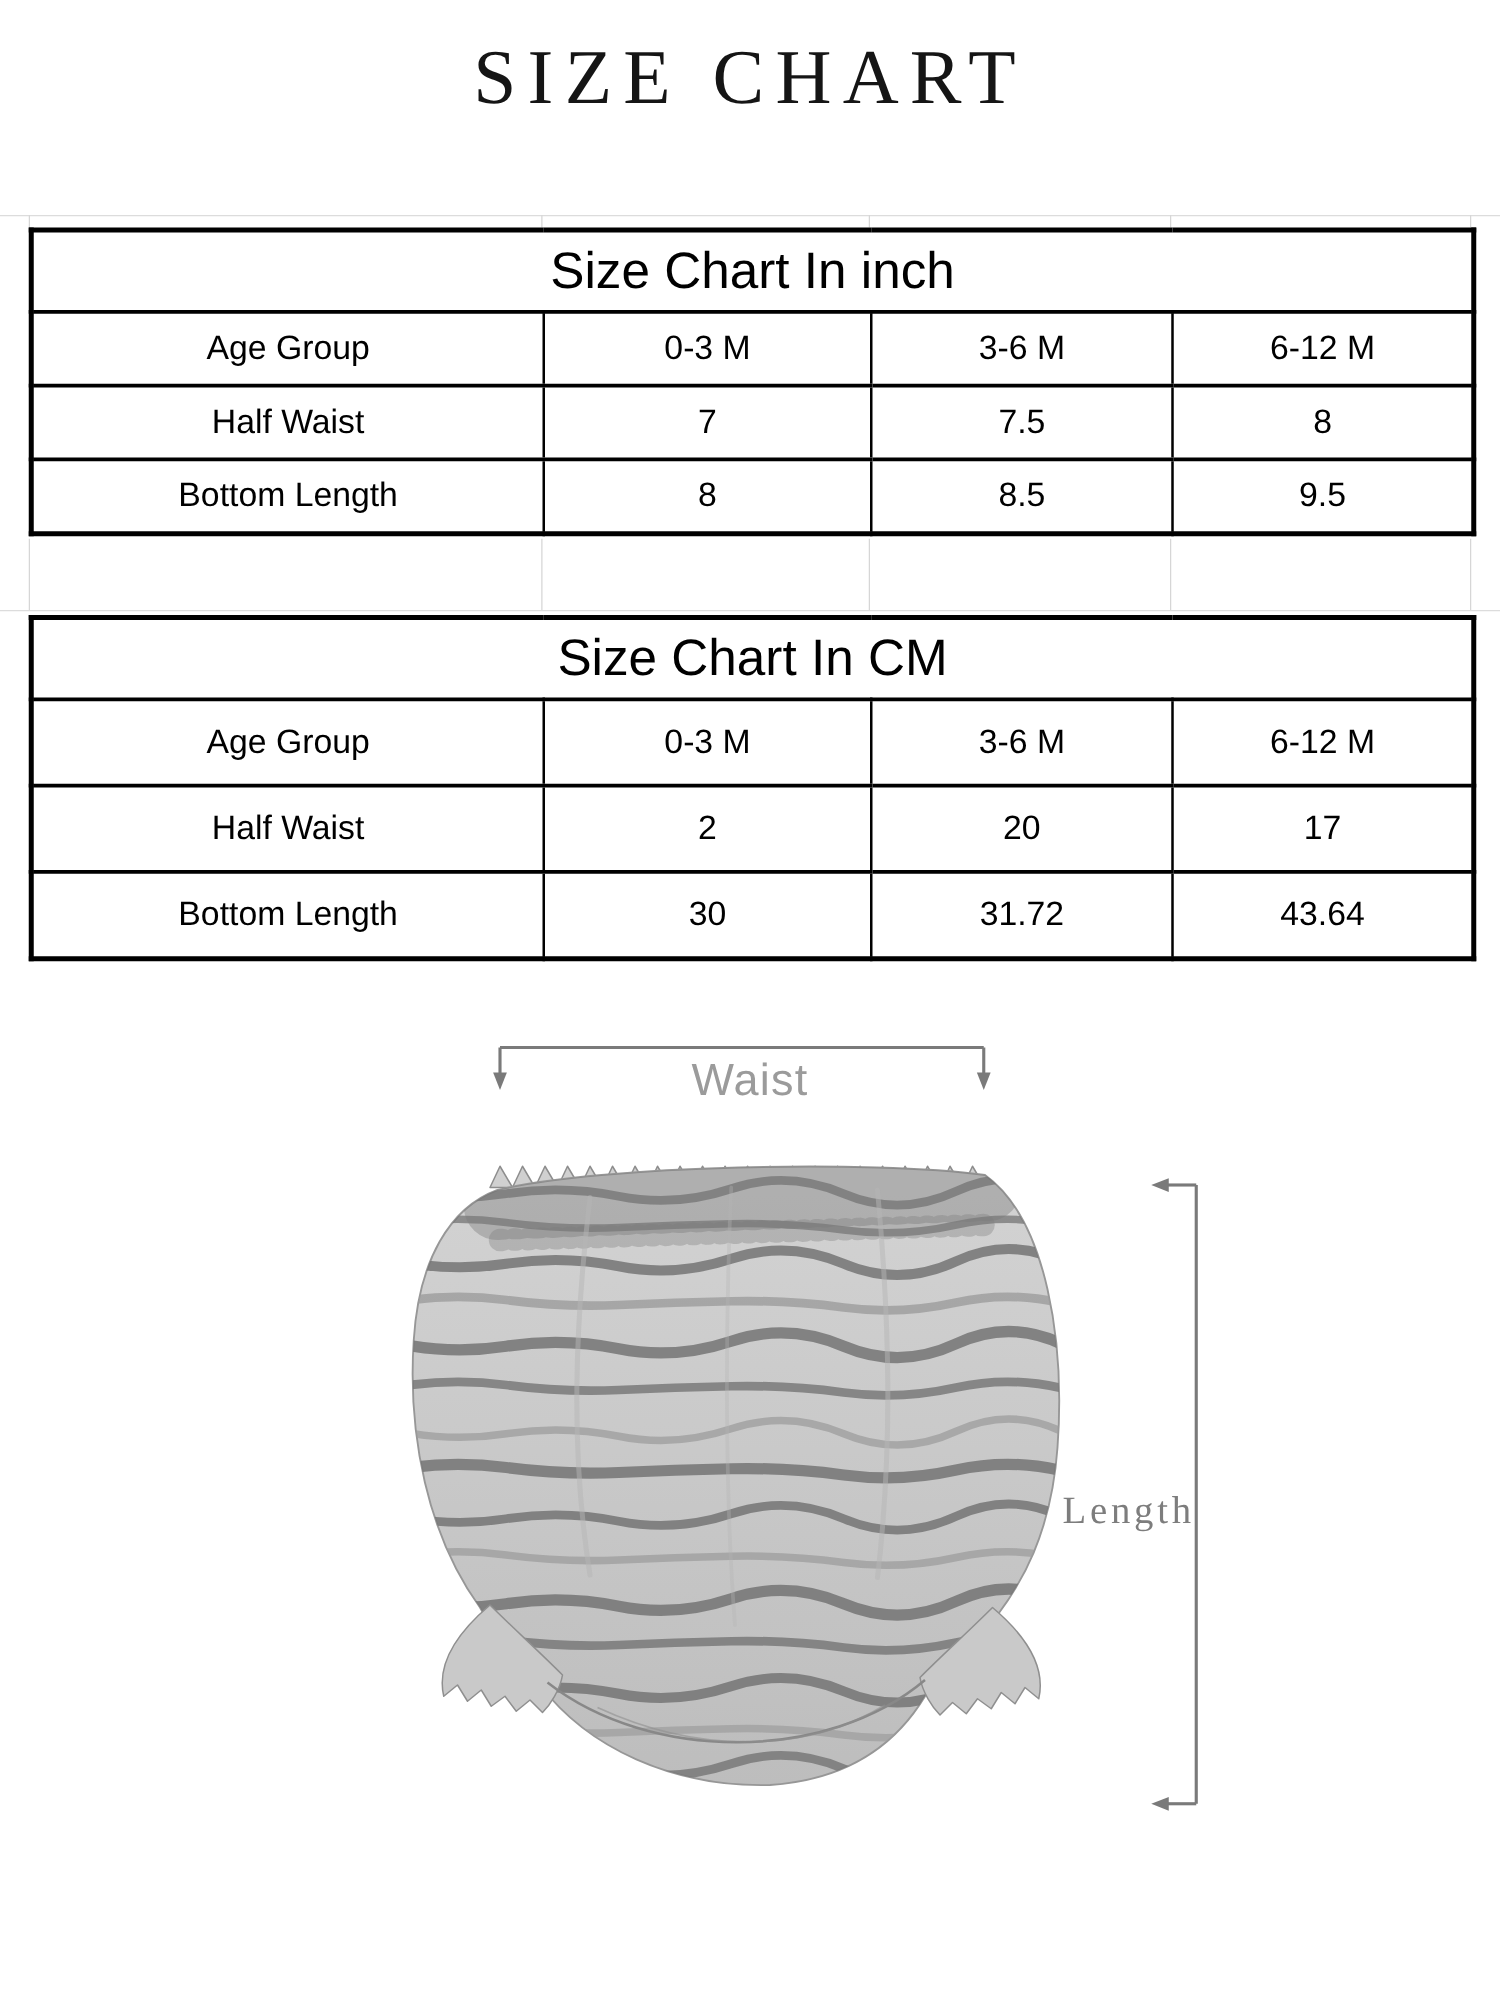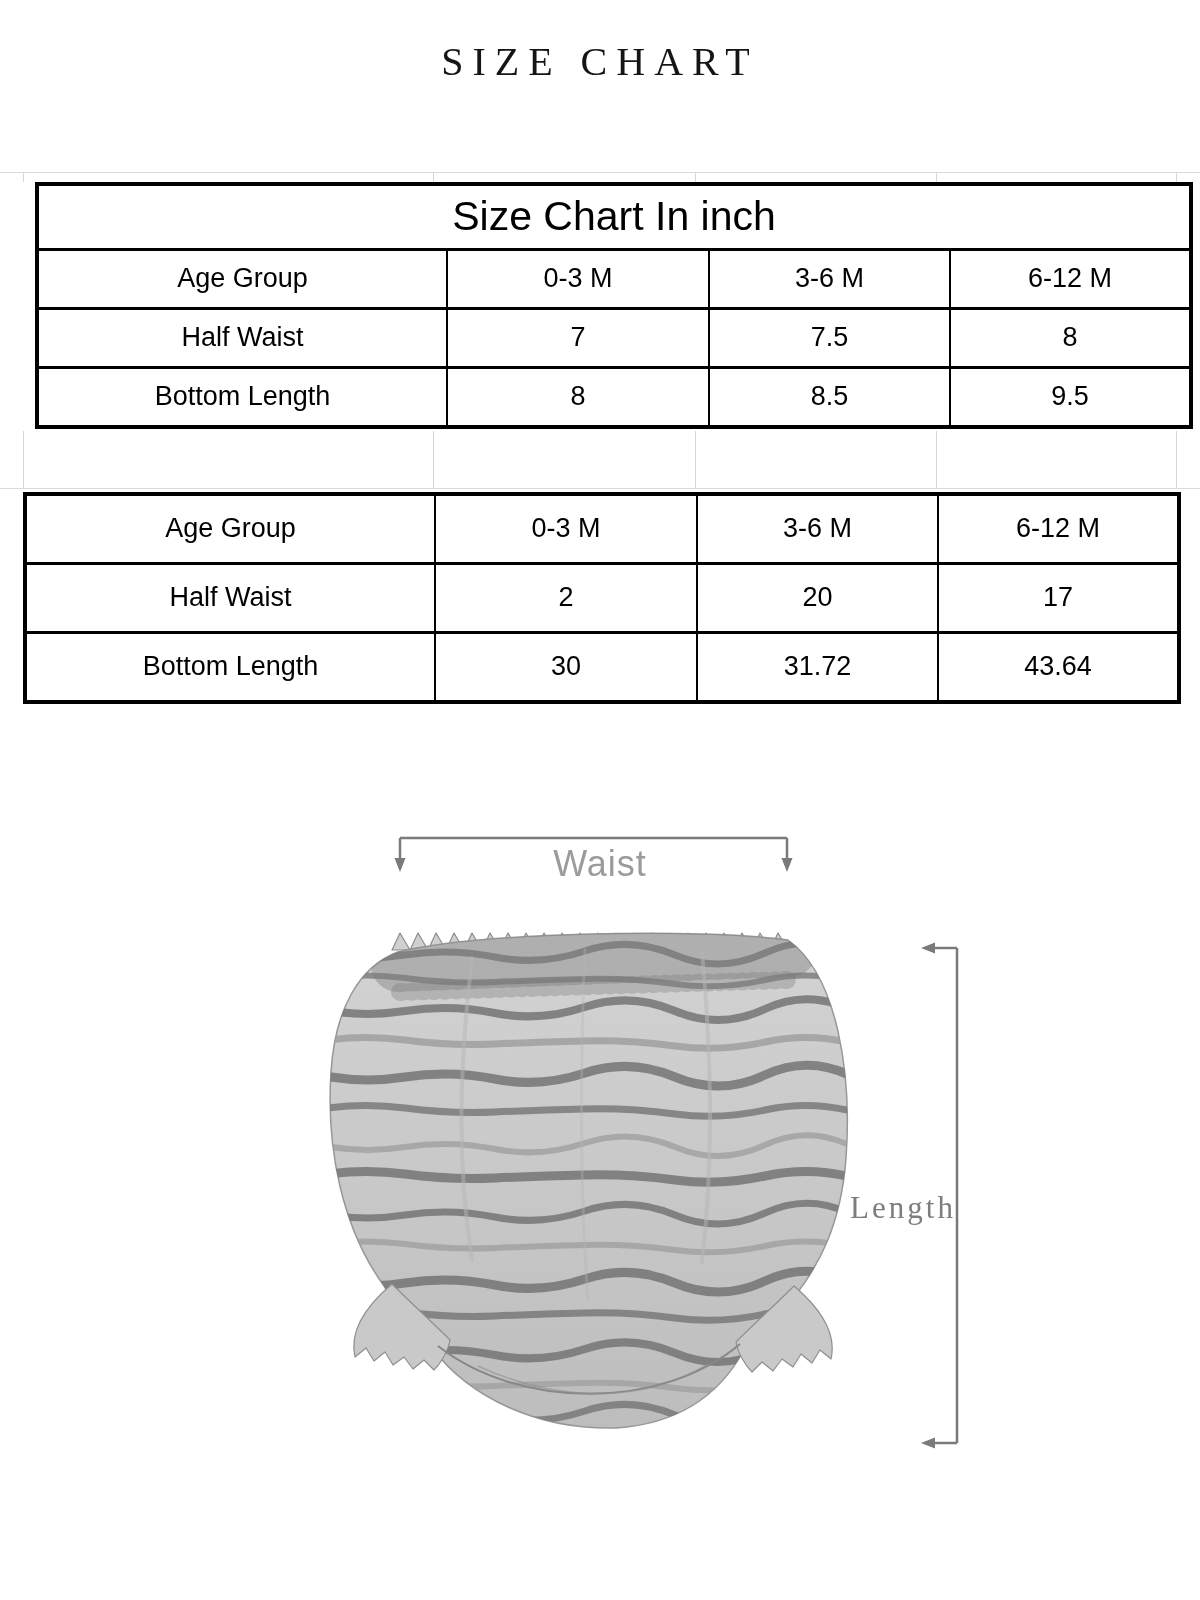--- a/index.html
+++ b/index.html
@@ -5,40 +5,40 @@
   html,body{margin:0;padding:0;}
   body{
     width:1200px;height:1600px;position:relative;overflow:hidden;
     background:#ffffff;
     font-family:"Liberation Sans","DejaVu Sans",sans-serif;
   }
   .page-title{
     position:absolute;top:26px;left:0;width:1200px;
     text-align:center;
     font-family:"Liberation Serif","DejaVu Serif",serif;
-    font-size:40px;line-height:72px;letter-spacing:9px;
+    font-size:62px;line-height:72px;letter-spacing:9px;
     color:#151515;font-weight:400;white-space:nowrap;
   }
   
   .hgrid{position:absolute;left:0;width:1200px;height:1px;background:#dcdcdc;}
   .vstub{position:absolute;width:1px;background:#d6d6d6;}
 
   table.size-table{
     position:absolute;left:23px;width:1154px;
     border-collapse:collapse;table-layout:fixed;
     border:4px solid #000;
   }
   table.size-table td{
     border:2px solid #000;border-top-width:3px;border-bottom-width:3px;
     text-align:center;vertical-align:middle;
     font-size:27px;color:#000;padding:0;line-height:1.1;
     overflow:hidden;white-space:nowrap;
   }
   table.size-table tr.t-title td{font-size:41px;height:62px;}
-  #table-inch{top:182px;margin-left:12px;}
+  #table-inch{top:182px;}
   #table-inch tr.t-data td{height:56px;}
   #table-cm{top:492px;}
   #table-cm tr.t-data td{height:66px;}
 
   .diagram-svg{position:absolute;left:0;top:810px;width:1200px;height:690px;}
 </style>
 </head>
 <body>
 
 <div class="page-title">SIZE CHART</div>
@@ -90,20 +90,23 @@
 <div class="hgrid" style="top:488px;"></div>
 
 <table class="size-table" id="table-cm">
   <colgroup>
       <col style="width:410px">
       <col style="width:262px">
       <col style="width:241px">
       <col style="width:241px">
     </colgroup>
   <tbody>
+      <tr class="t-title">
+        <td colspan="4">Size Chart In CM</td>
+      </tr>
   <tr class="t-data">
     <td>Age Group</td>
     <td>0-3 M</td>
     <td>3-6 M</td>
     <td>6-12 M</td>
   </tr>
   <tr class="t-data">
     <td>Half Waist</td>
     <td>2</td>
     <td>20</td>

